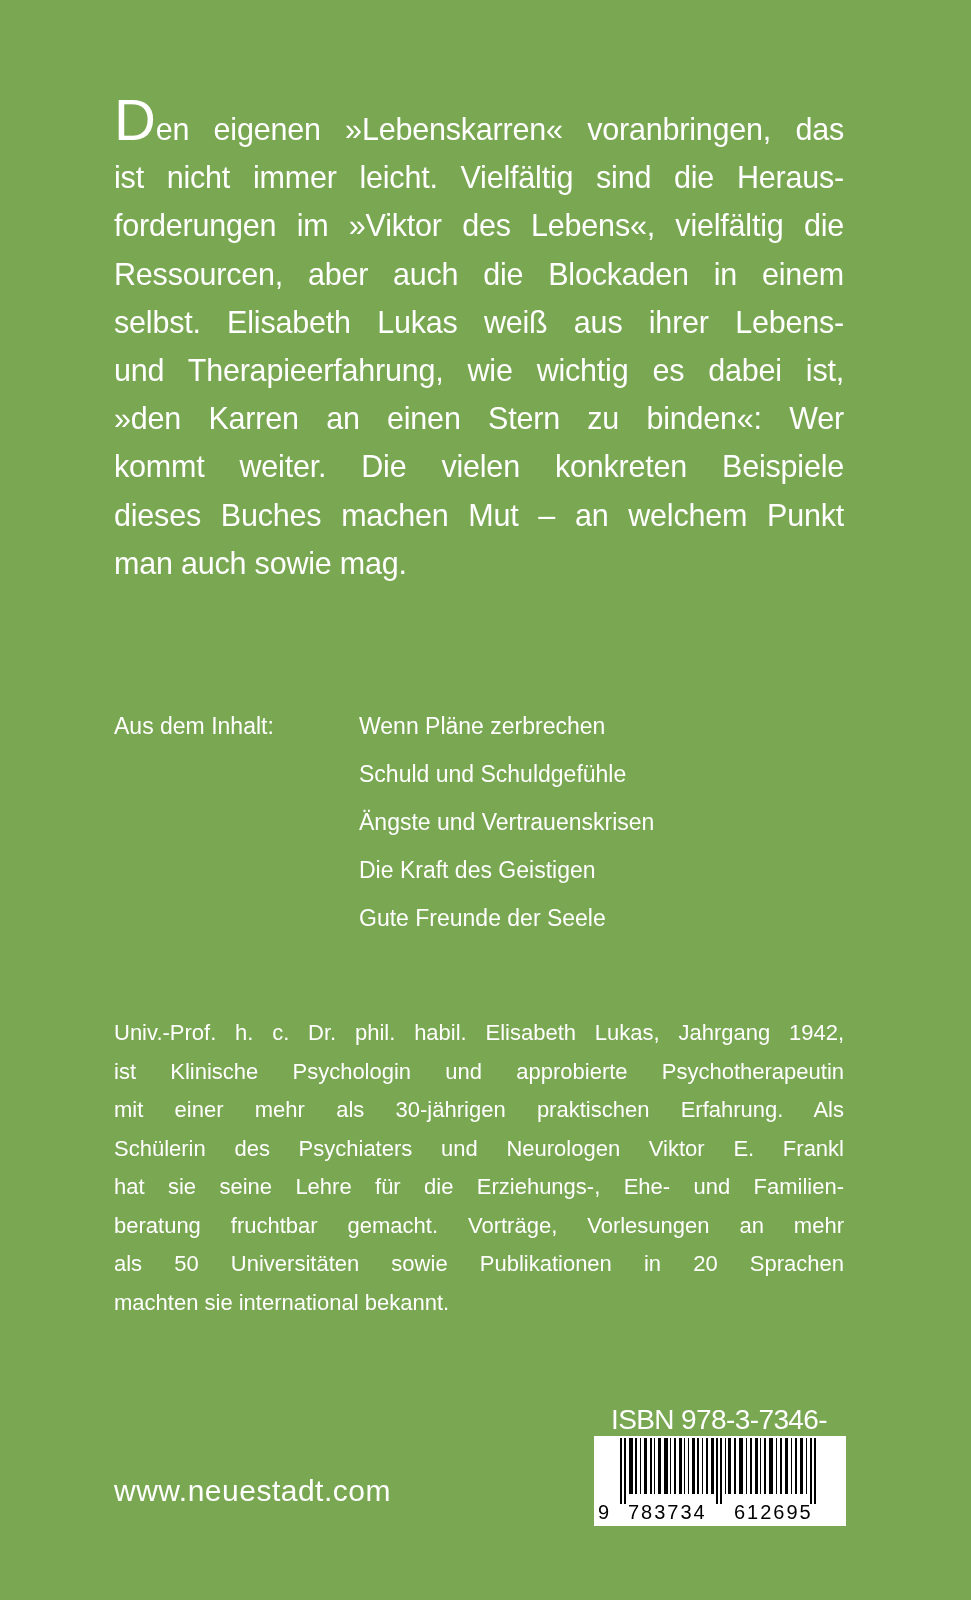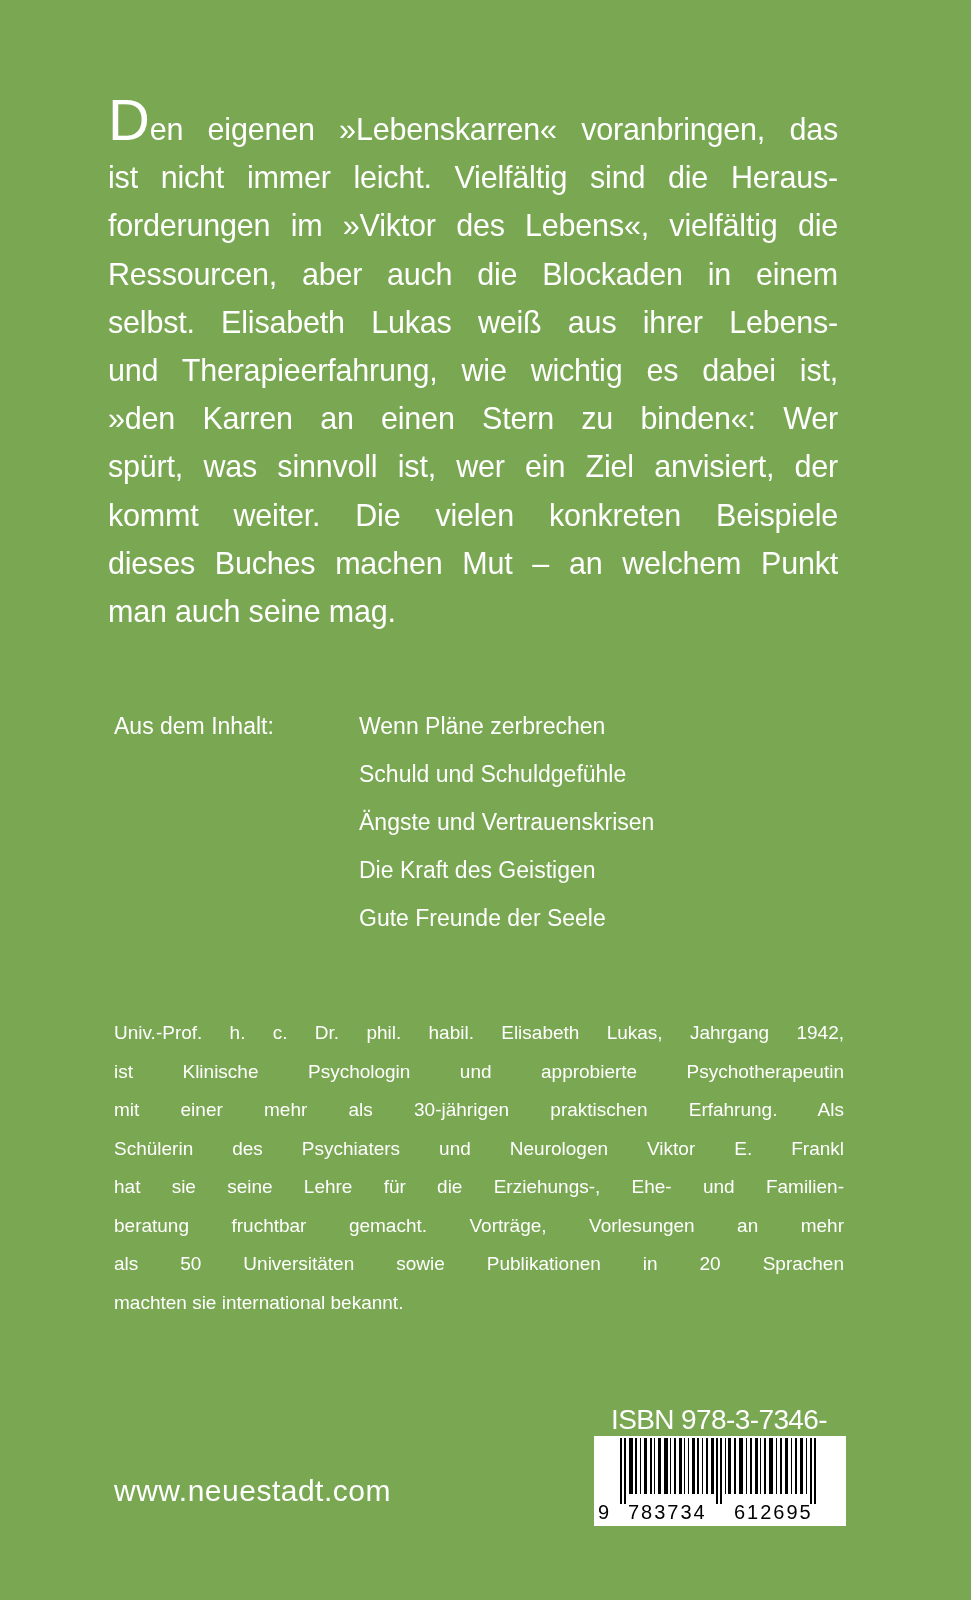--- a/index.html
+++ b/index.html
@@ -5,37 +5,37 @@
     html, body { margin: 0; padding: 0; }
     body {
       width: 971px; height: 1600px;
       background: #7aa752;
       color: #ffffff;
       font-family: "Liberation Sans", sans-serif;
       position: relative;
       overflow: hidden;
     }
     .blurb {
-      position: absolute; left: 108px; top: 100px; width: 730px;
+      position: absolute; left: 114px; top: 100px; width: 730px;
       font-size: 30.5px; line-height: 48.2px;
       text-align: justify; letter-spacing: -0.2px;
     }
     .blurb .line { display: block; text-align: justify; text-align-last: justify; white-space: nowrap; }
     .blurb .line.last { text-align-last: left; }
     .dropcap { font-size: 58px; line-height: 40px; vertical-align: baseline; }
     .contents {
       position: absolute; left: 114px; top: 702px;
       font-size: 23px; line-height: 48px;
     }
     .contents .label { position: absolute; left: 0; top: 0; white-space: nowrap; }
     .contents ul { list-style: none; margin: 0; padding: 0 0 0 245px; }
     .contents li { white-space: nowrap; }
     .bio {
       position: absolute; left: 114px; top: 1014px; width: 730px;
-      font-size: 19px; line-height: 38.5px;
+      font-size: 22px; line-height: 38.5px;
     }
     .bio .line { display: block; text-align: justify; text-align-last: justify; white-space: nowrap; }
     .bio .line.last { text-align-last: left; }
     .url {
       position: absolute; left: 114px; top: 1474px;
       font-size: 30px; letter-spacing: 0.5px;
     }
     .isbn {
       position: absolute; left: 592px; top: 1404px; width: 254px;
       font-size: 28px; text-align: center; letter-spacing: -0.6px;
@@ -58,24 +58,23 @@
 <body>
 
 <div class="blurb">
   <span class="line"><span class="dropcap">D</span><span>en eigenen »Lebenskarren« voranbringen, das</span></span>
   <span class="line">ist nicht immer leicht. Vielfältig sind die Heraus-</span>
   <span class="line">forderungen im »Viktor des Lebens«, vielfältig die</span>
   <span class="line">Ressourcen, aber auch die Blockaden in einem</span>
   <span class="line">selbst. Elisabeth Lukas weiß aus ihrer Lebens-</span>
   <span class="line">und Therapieerfahrung, wie wichtig es dabei ist,</span>
   <span class="line">»den Karren an einen Stern zu binden«: Wer</span>
-  <span class="line">spürt, was sinnvoll ist, wer ein Ziel anvisiert, der</span>
   <span class="line">kommt weiter. Die vielen konkreten Beispiele</span>
   <span class="line">dieses Buches machen Mut – an welchem Punkt</span>
-  <span class="line last">man auch seine mag.</span>
+  <span class="line last">man auch sowie mag.</span>
 </div>
 
 <div class="contents">
   <span class="label">Aus dem Inhalt:</span>
   <ul>
     <li>Wenn Pläne zerbrechen</li>
     <li>Schuld und Schuldgefühle</li>
     <li>Ängste und Vertrauenskrisen</li>
     <li>Die Kraft des Geistigen</li>
     <li>Gute Freunde der Seele</li>

